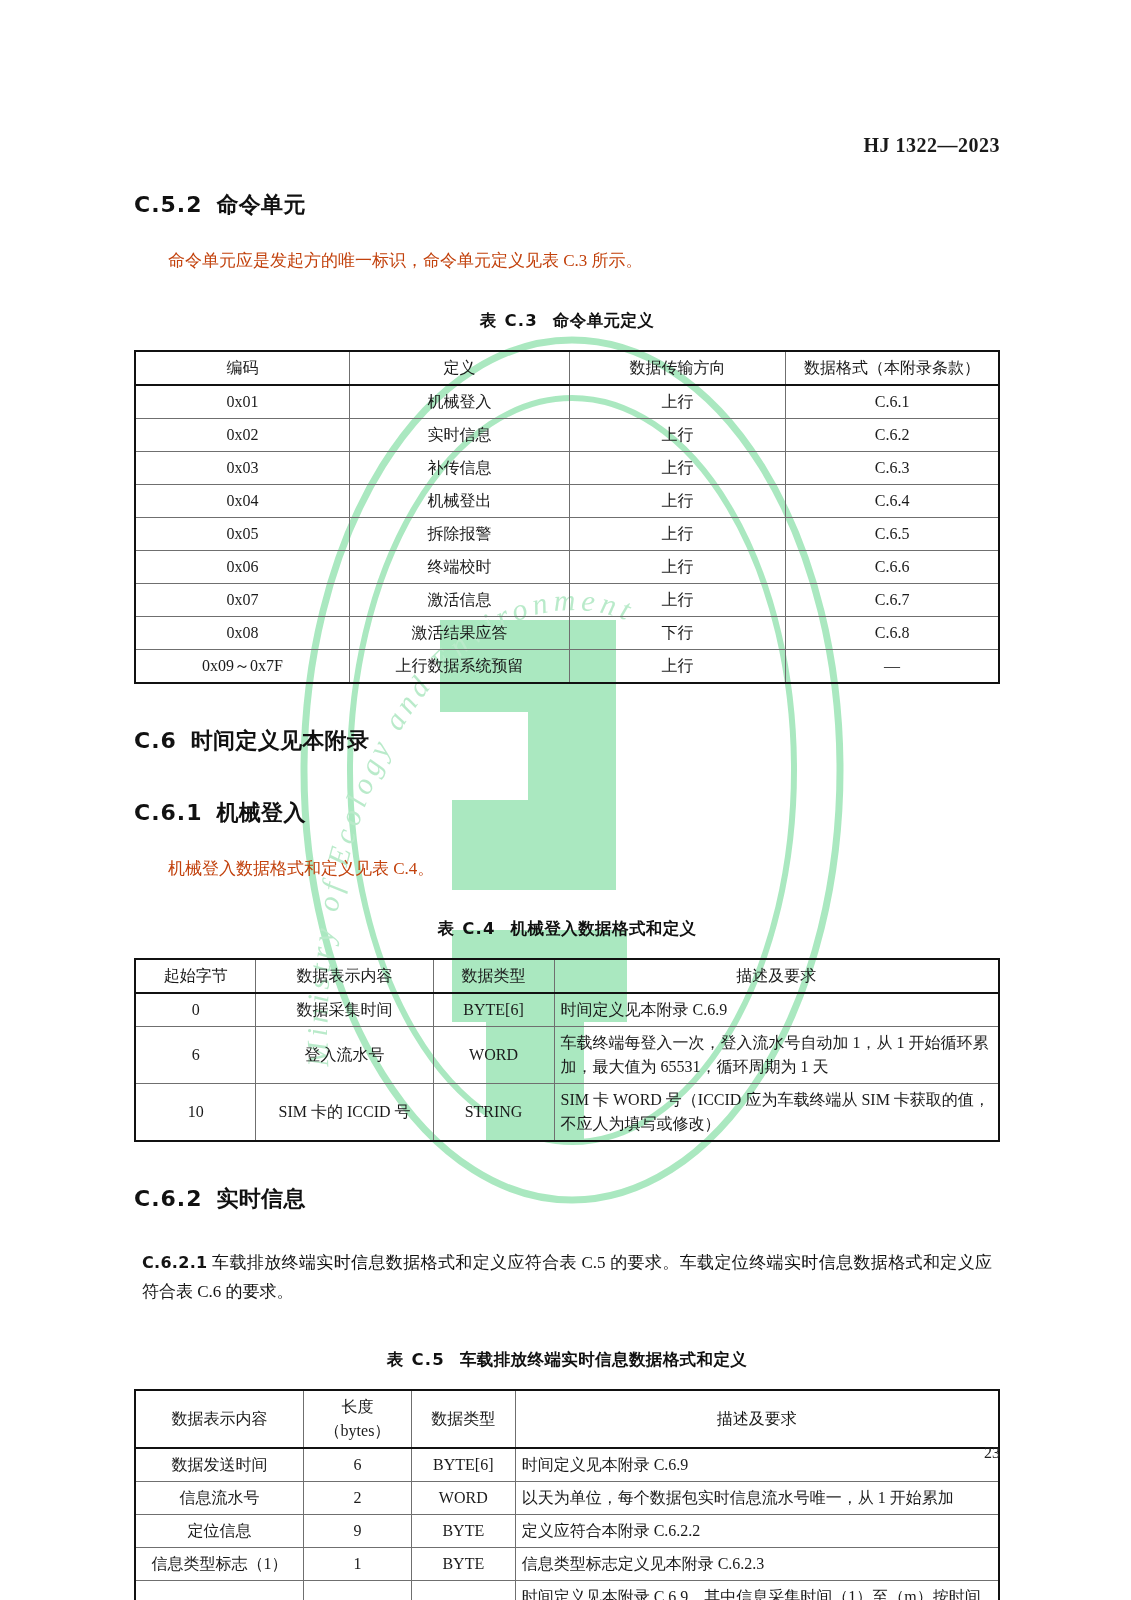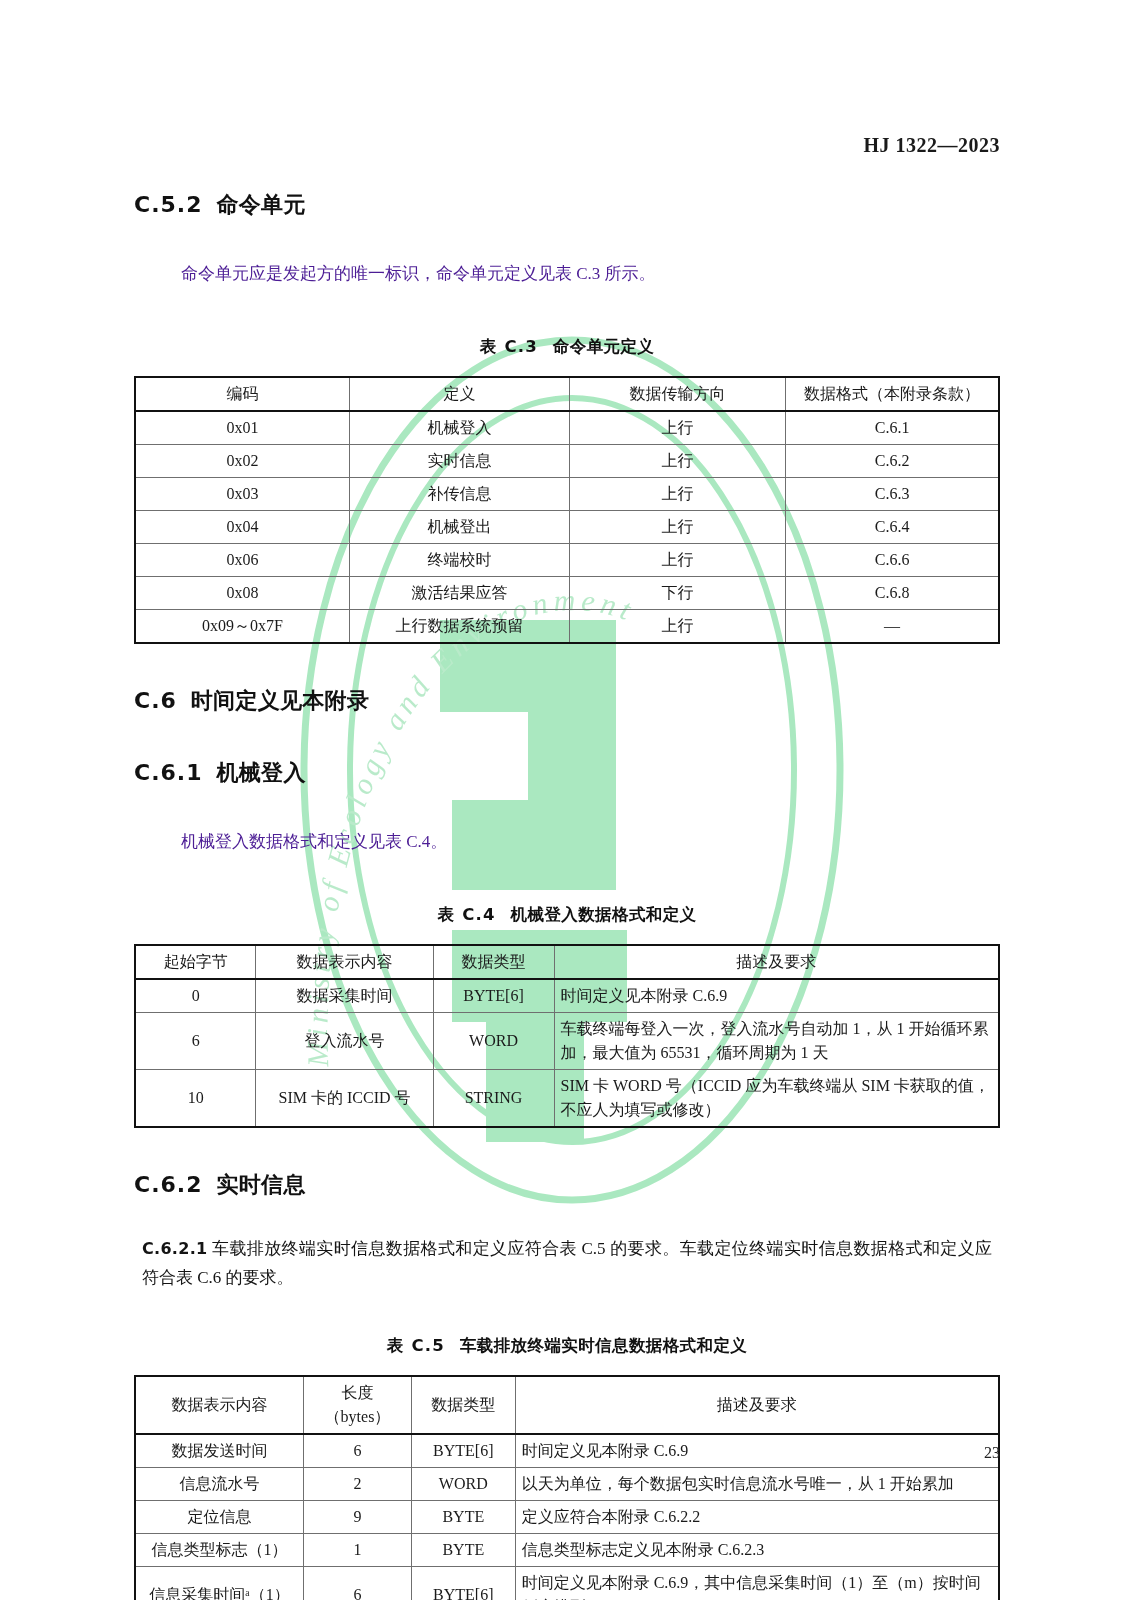--- a/index.html
+++ b/index.html
@@ -59,24 +59,24 @@
     margin: 0;
     letter-spacing: .3px;
     color: #111;
   }
   .clause .num { letter-spacing: 1px; }
   .clause .gap { display:inline-block; width: 14px; }
 
   p.body-text {
     font-size: 17px;
     line-height: 1.75;
-    margin: 13px;
+    margin: 0;
     text-align: justify;
     text-justify: inter-ideograph;
-    color: #4c1d95;
+    color: #c2410c;
   }
   p.indent { text-indent: 34px; }
 
   .numbered-para {
     font-size: 17px;
     line-height: 1.75;
     margin: 8px;
     text-align: justify;
     color: #141414;
   }
@@ -223,24 +223,36 @@
           <td class="c">上行</td>
           <td class="c">C.6.3</td>
         </tr>
         <tr>
           <td class="c">0x04</td>
           <td class="c">机械登出</td>
           <td class="c">上行</td>
           <td class="c">C.6.4</td>
         </tr>
         <tr>
+          <td class="c">0x05</td>
+          <td class="c">拆除报警</td>
+          <td class="c">上行</td>
+          <td class="c">C.6.5</td>
+        </tr>
+        <tr>
           <td class="c">0x06</td>
           <td class="c">终端校时</td>
           <td class="c">上行</td>
           <td class="c">C.6.6</td>
+        </tr>
+        <tr>
+          <td class="c">0x07</td>
+          <td class="c">激活信息</td>
+          <td class="c">上行</td>
+          <td class="c">C.6.7</td>
         </tr>
         <tr>
           <td class="c">0x08</td>
           <td class="c">激活结果应答</td>
           <td class="c">下行</td>
           <td class="c">C.6.8</td>
         </tr>
         <tr>
           <td class="c">0x09～0x7F</td>
           <td class="c">上行数据系统预留</td>

